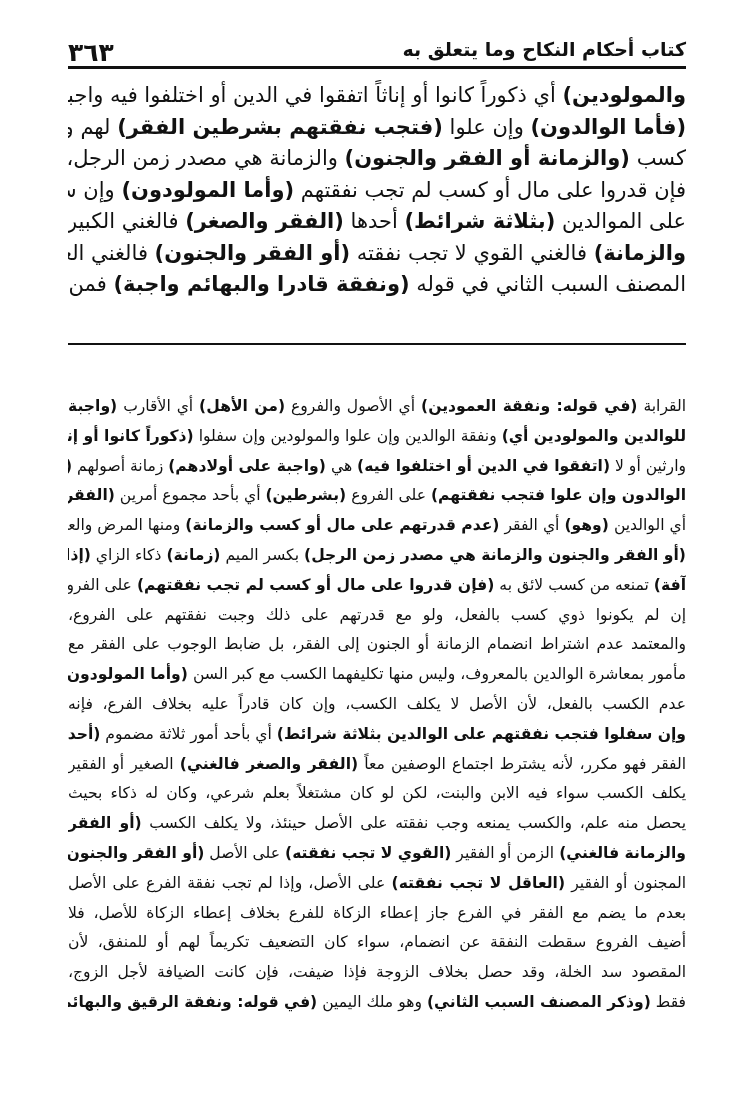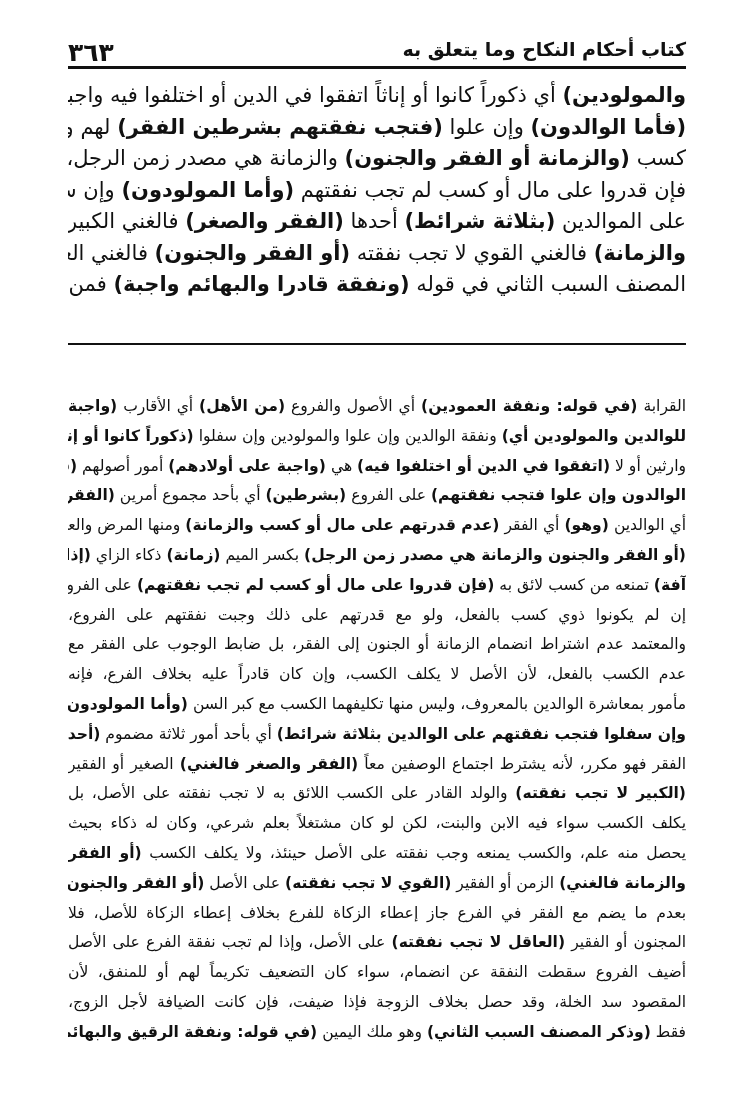--- a/index.html
+++ b/index.html
@@ -36,34 +36,33 @@
       <div class="line"><span>على الموالدين </span><span class="b">(بثلاثة شرائط)</span><span> أحدها </span><span class="b">(الفقر والصغر)</span><span> فالغني الكبير لا تجب نفقته </span><span class="b">(أو الفقر</span></div>
       <div class="line"><span class="b">والزمانة)</span><span> فالغني القوي لا تجب نفقته </span><span class="b">(أو الفقر والجنون)</span><span> فالغني العاقل لا تجب نفقته وذكر</span></div>
       <div class="line"><span>المصنف السبب الثاني في قوله </span><span class="b">(ونفقة قادرا والبهائم واجبة)</span><span> فمن ملك رقيقاً عبداً أو أمة أو</span></div>
     </div>
 
   <div class="fn-rule"></div>
 
   <div class="notes" id="notes">
       <div class="line"><span>القرابة </span><span class="b">(في قوله: ونفقة العمودين)</span><span> أي الأصول والفروع </span><span class="b">(من الأهل)</span><span> أي الأقارب </span><span class="b">(واجبة</span></div>
       <div class="line"><span class="b">للوالدين والمولودين أي)</span><span> ونفقة الوالدين وإن علوا والمولودين وإن سفلوا </span><span class="b">(ذكوراً كانوا أو إناثاً)</span></div>
-      <div class="line"><span>وارثين أو لا </span><span class="b">(اتفقوا في الدين أو اختلفوا فيه)</span><span> هي </span><span class="b">(واجبة على أولادهم)</span><span> أمور أصولهم </span><span class="b">(فأما</span></div>
+      <div class="line"><span>وارثين أو لا </span><span class="b">(اتفقوا في الدين أو اختلفوا فيه)</span><span> هي </span><span class="b">(واجبة على أولادهم)</span><span> زمانة أصولهم </span><span class="b">(فأما</span></div>
       <div class="line"><span class="b">الوالدون وإن علوا فتجب نفقتهم)</span><span> على الفروع </span><span class="b">(بشرطين)</span><span> أي بأحد مجموع أمرين </span><span class="b">(الفقر لهم)</span></div>
       <div class="line"><span>أي الوالدين </span><span class="b">(وهو)</span><span> أي الفقر </span><span class="b">(عدم قدرتهم على مال أو كسب والزمانة)</span><span> ومنها المرض والعمى</span></div>
       <div class="line"><span class="b">(أو الفقر والجنون والزمانة هي مصدر زمن الرجل)</span><span> بكسر الميم </span><span class="b">(زمانة)</span><span> ذكاء الزاي </span><span class="b">(إذا حصل له</span></div>
       <div class="line"><span class="b">آفة)</span><span> تمنعه من كسب لائق به </span><span class="b">(فإن قدروا على مال أو كسب لم تجب نفقتهم)</span><span> على الفروع لكن</span></div>
       <div class="line"><span>إن لم يكونوا ذوي كسب بالفعل، ولو مع قدرتهم على ذلك وجبت نفقتهم على الفروع،</span></div>
       <div class="line"><span>والمعتمد عدم اشتراط انضمام الزمانة أو الجنون إلى الفقر، بل ضابط الوجوب على الفقر مع</span></div>
+      <div class="line"><span>مأمور بمعاشرة الوالدين بالمعروف، وليس منها تكليفهما الكسب مع كبر السن </span><span class="b">(وأما المولودون</span></div>
       <div class="line"><span>عدم الكسب بالفعل، لأن الأصل لا يكلف الكسب، وإن كان قادراً عليه بخلاف الفرع، فإنه</span></div>
-      <div class="line"><span>مأمور بمعاشرة الوالدين بالمعروف، وليس منها تكليفهما الكسب مع كبر السن </span><span class="b">(وأما المولودون</span></div>
       <div class="line"><span class="b">وإن سفلوا فتجب نفقتهم على الوالدين بثلاثة شرائط)</span><span> أي بأحد أمور ثلاثة مضموم </span><span class="b">(أحدها)</span></div>
       <div class="line"><span>الفقر فهو مكرر، لأنه يشترط اجتماع الوصفين معاً </span><span class="b">(الفقر والصغر فالغني)</span><span> الصغير أو الفقير</span></div>
-      <div class="line"><span class="b">(الكبير لا تجب نفقته)</span><span> والولد القادر على الكسب اللائق به لا تجب نفقته على الأصل، بل</span></div>
       <div class="line"><span>يكلف الكسب سواء فيه الابن والبنت، لكن لو كان مشتغلاً بعلم شرعي، وكان له ذكاء بحيث</span></div>
       <div class="line"><span>يحصل منه علم، والكسب يمنعه وجب نفقته على الأصل حينئذ، ولا يكلف الكسب </span><span class="b">(أو الفقر</span></div>
       <div class="line"><span class="b">والزمانة فالغني)</span><span> الزمن أو الفقير </span><span class="b">(القوي لا تجب نفقته)</span><span> على الأصل </span><span class="b">(أو الفقر والجنون فالغني)</span></div>
+      <div class="line"><span>المجنون أو الفقير </span><span class="b">(العاقل لا تجب نفقته)</span><span> على الأصل، وإذا لم تجب نفقة الفرع على الأصل</span></div>
       <div class="line"><span>بعدم ما يضم مع الفقر في الفرع جاز إعطاء الزكاة للفرع بخلاف إعطاء الزكاة للأصل، فلا</span></div>
-      <div class="line"><span>المجنون أو الفقير </span><span class="b">(العاقل لا تجب نفقته)</span><span> على الأصل، وإذا لم تجب نفقة الفرع على الأصل</span></div>
       <div class="line"><span>أضيف الفروع سقطت النفقة عن انضمام، سواء كان التضعيف تكريماً لهم أو للمنفق، لأن</span></div>
       <div class="line"><span>المقصود سد الخلة، وقد حصل بخلاف الزوجة فإذا ضيفت، فإن كانت الضيافة لأجل الزوج،</span></div>
       <div class="line last"><span>فقط </span><span class="b">(وذكر المصنف السبب الثاني)</span><span> وهو ملك اليمين </span><span class="b">(في قوله: ونفقة الرقيق والبهائم واجبة)</span></div>
     </div>
 </div>
 
 </body></html>

